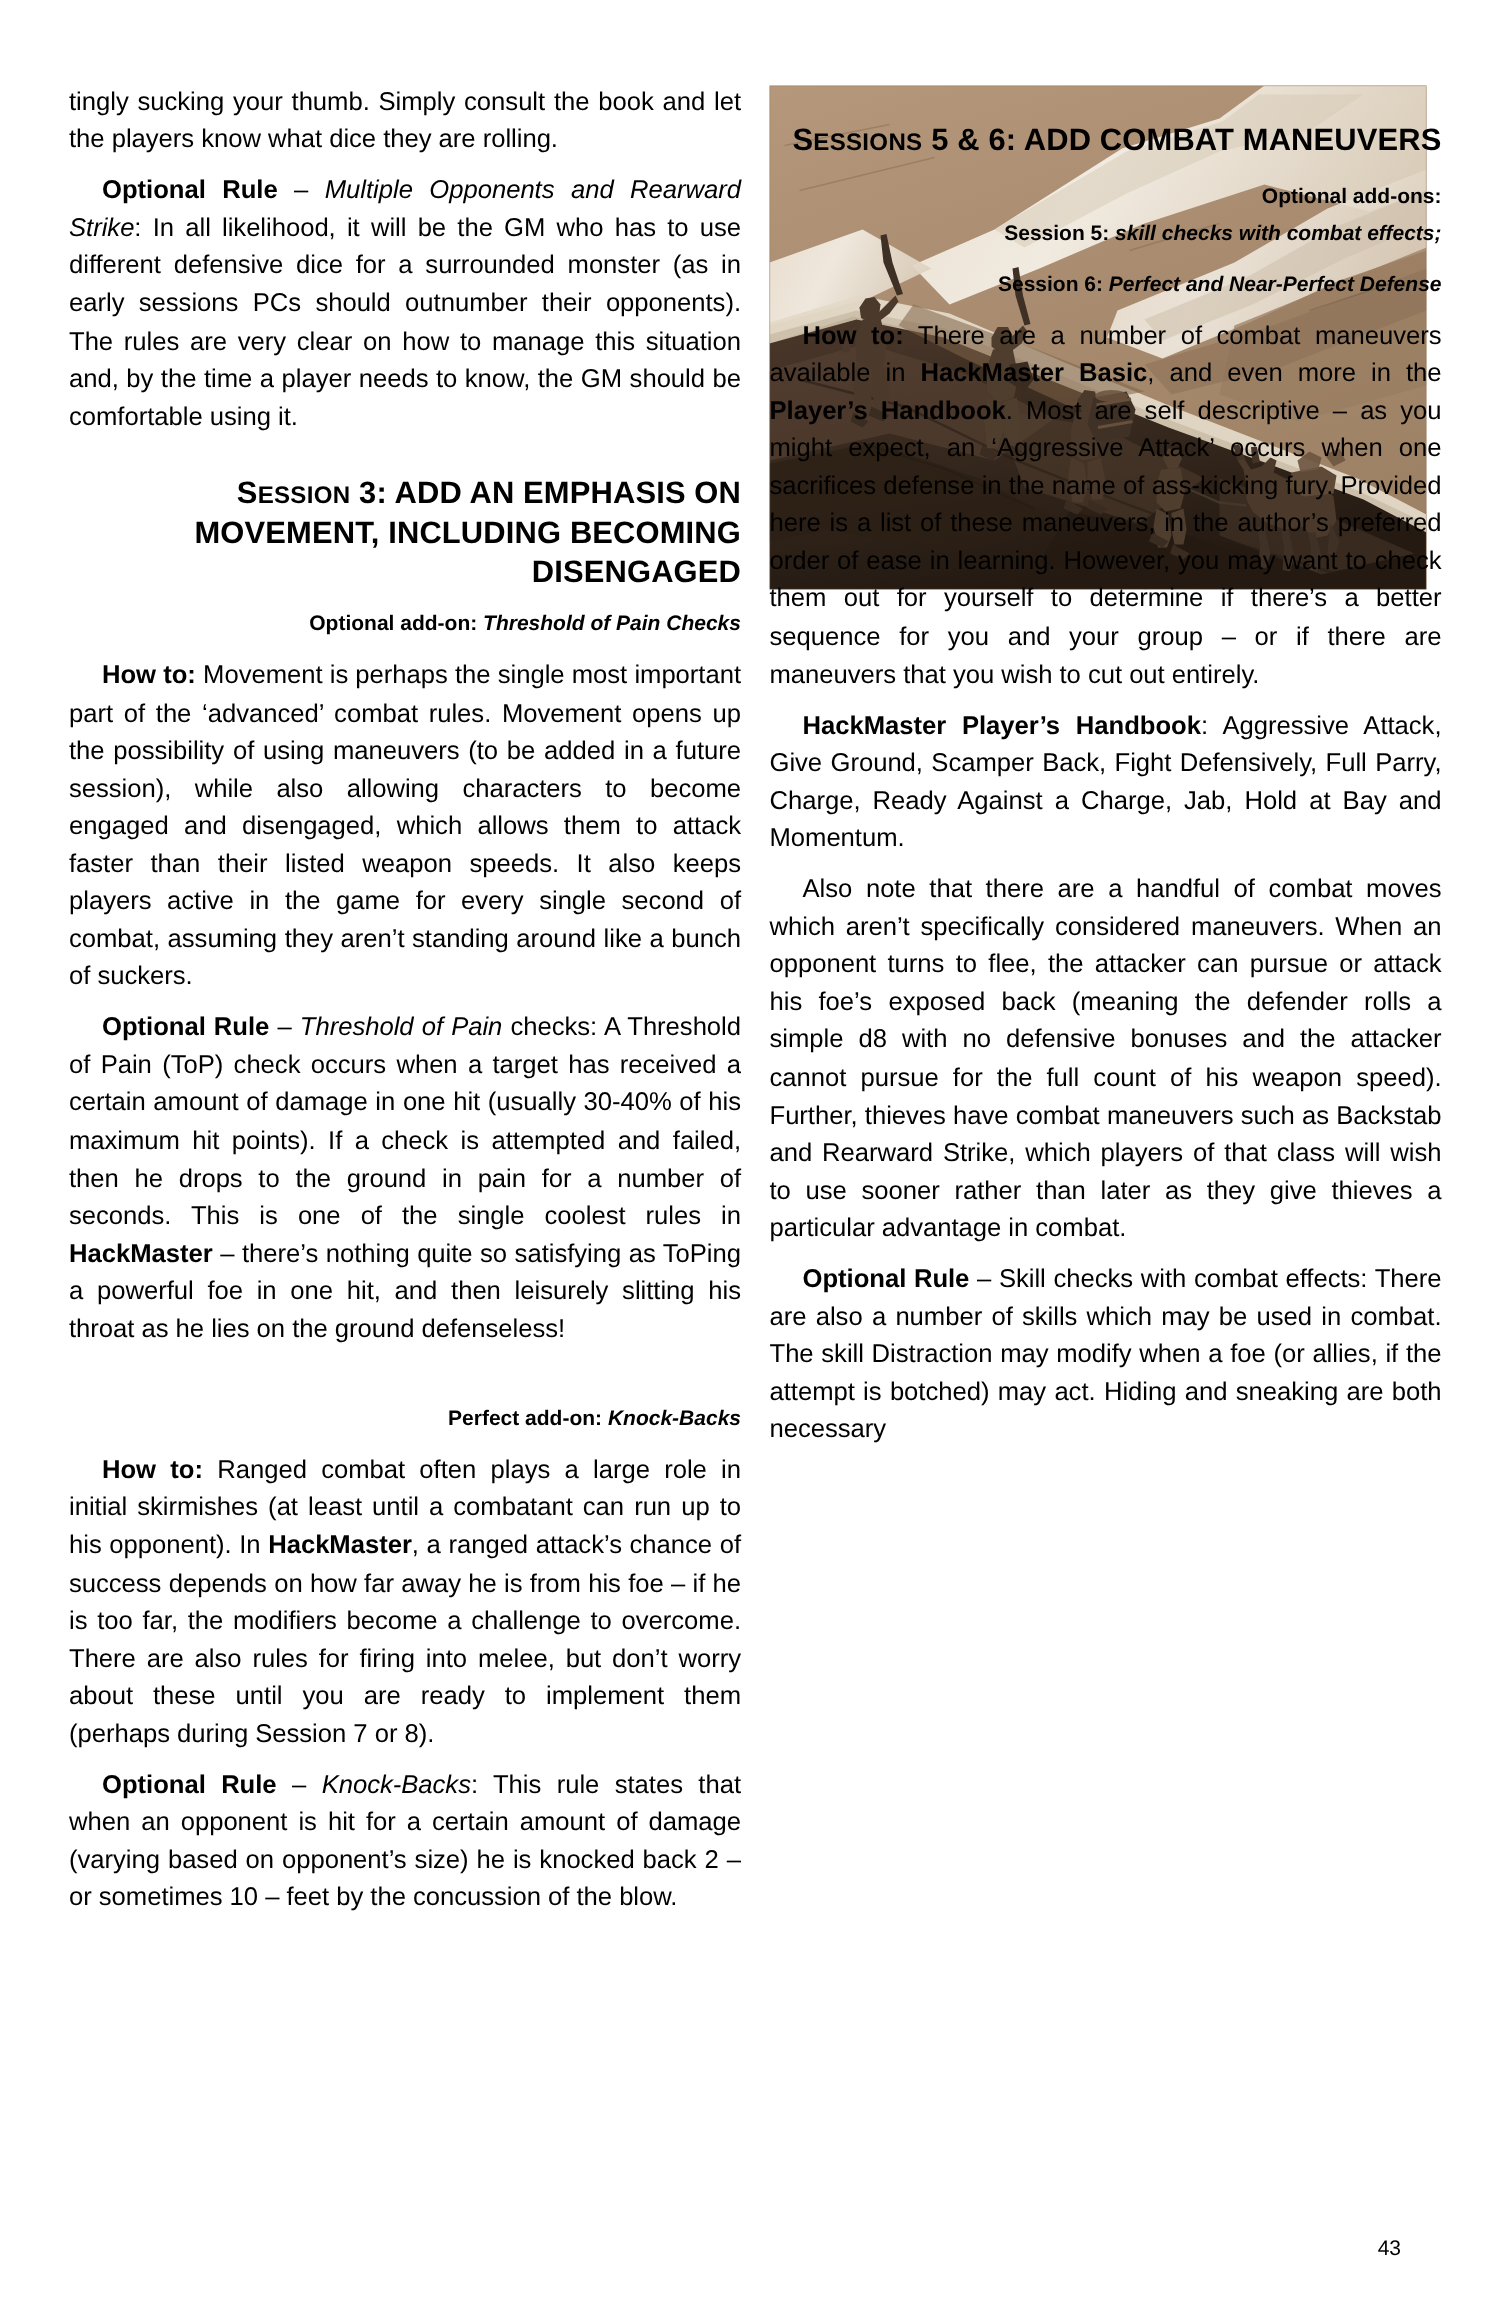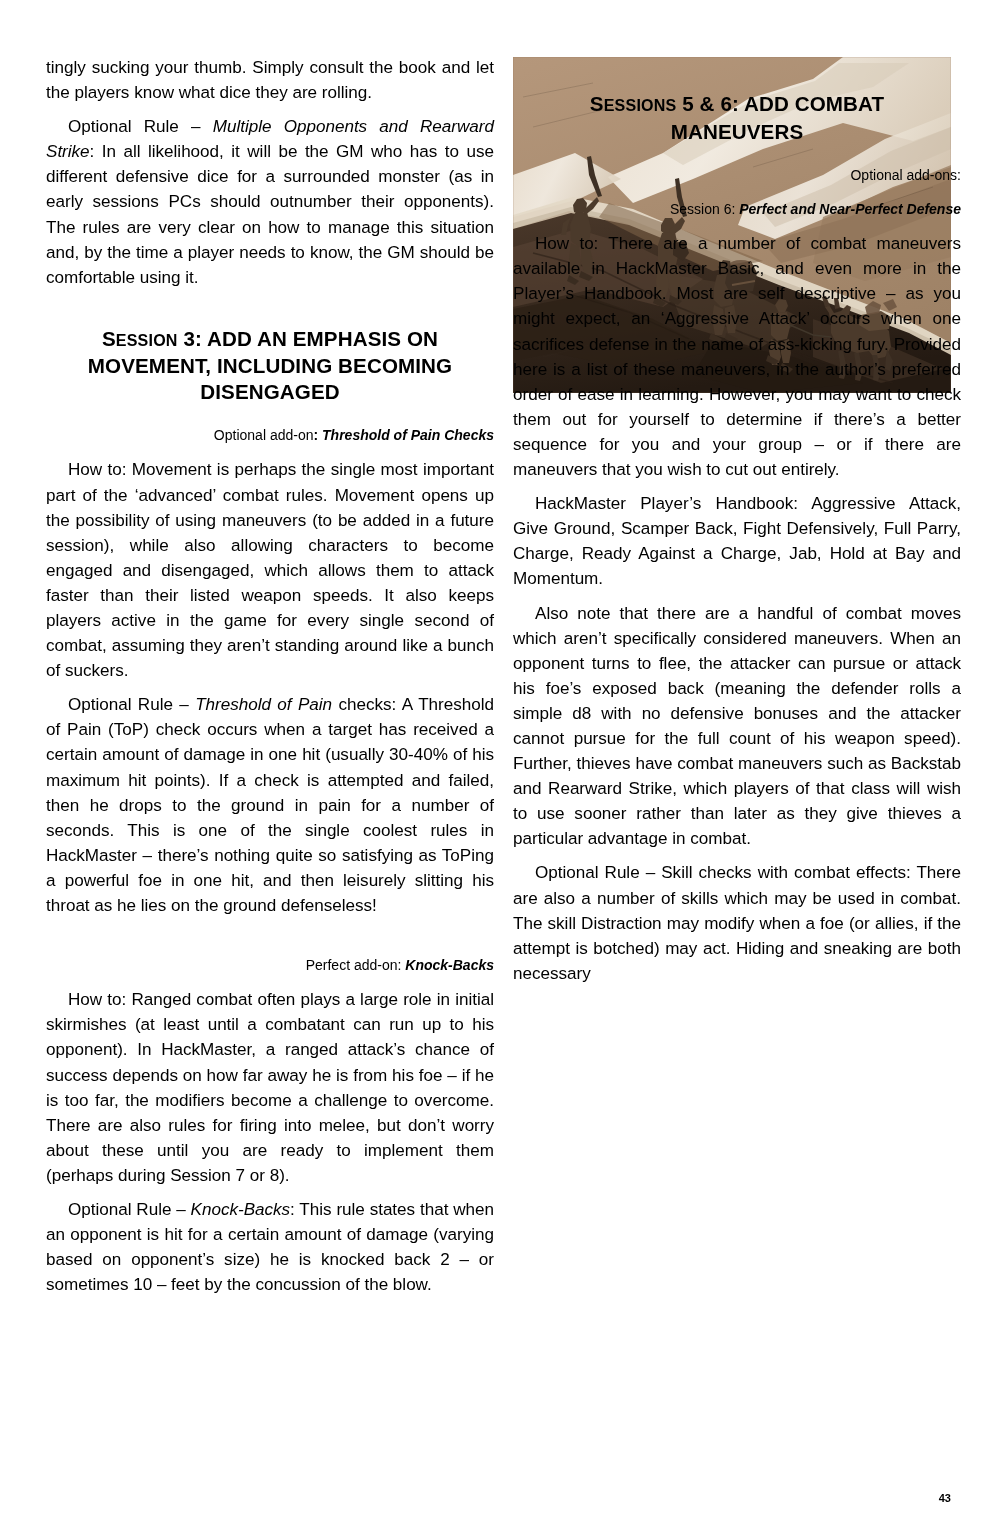--- a/index.html
+++ b/index.html
@@ -36,30 +36,30 @@
     font-size: 17.1px;
     line-height: 25.1px;
     text-align: justify;
     text-justify: inter-word;
     hyphens: none;
     letter-spacing: -0.02px;
   }
   p.body.indent { text-indent: 22px; }
   p.body + p.body { margin-top: 9px; }
 
-  .b  { font-weight: normal; }
+  .b  { font-weight: bold; }
   .i  { font-style: italic; }
 
   
   h2.section-head {
-    margin: 10px;
+    margin: 0;
     font-size: 20.6px;
     line-height: 25.5px;
     font-weight: bold;
-    text-align: center;
+    text-align: right;
     letter-spacing: 0.1px;
   }
   h2.section-head .sc {
     font-size: 20.6px;
   }
   h2.section-head .sc .cap { font-size: 1em; }
   h2.section-head .sc .small {
     font-size: 0.78em;
     letter-spacing: 0.2px;
   }
@@ -82,24 +82,24 @@
     top: 57px;
     width: 438px;
     height: 336px;
     overflow: hidden;
     background: #ab8e72;
   }
   .illus svg { display: block; width: 100%; height: 100%; }
 
   .page-number {
     position: absolute;
-    right: 43px;
+    right: 60px;
     bottom: 30px;
-    font-size: 11px;
-    font-weight: bold;
+    font-size: 14px;
+    font-weight: normal;
     line-height: 20px;
   }
 </style>
 </head>
 <body>
 
 <div class="page">
 
   <div class="illus">
     <svg viewBox="0 0 438 336" preserveAspectRatio="none">
@@ -243,20 +243,21 @@
       <div class="spacer-sm"></div>
       <p class="body indent"><span class="b">How to:</span><span> Ranged combat often plays a large role in initial skirmishes (at least until a combatant can run up to his opponent). In </span><span class="b">HackMaster</span><span>, a ranged attack’s chance of success depends on how far away he is from his foe – if he is too far, the modifiers become a challenge to overcome. There are also rules for firing into melee, but don’t worry about these until you are ready to implement them (perhaps during Session 7 or 8).</span></p>
       <p class="body indent"><span class="b">Optional Rule</span><span> – </span><span class="i">Knock-Backs</span><span>: This rule states that when an opponent is hit for a certain amount of damage (varying based on opponent’s size) he is knocked back 2 – or sometimes 10 – feet by the concussion of the blow.</span></p>
     </div>
 
   <div class="col col-right" id="right-col">
       <div class="spacer-lg"></div>
       <h2 class="section-head"><span class="sc"><span class="cap">S</span><span class="small">ESSIONS</span></span><span> 5 &amp; 6: ADD COMBAT MANEUVERS</span></h2>
       <div class="spacer-sm"></div>
       <div class="addon"><span class="b">Optional add-ons:</span></div>
+      <div class="addon"><span class="b">Session 5:</span><span> </span><span class="i">skill checks with combat effects;</span></div>
       <div class="spacer-sm"></div>
       <div class="addon"><span class="b">Session 6:</span><span> </span><span class="i">Perfect and Near-Perfect Defense</span></div>
       <div class="spacer-sm"></div>
       <p class="body indent"><span class="b">How to:</span><span> There are a number of combat maneuvers available in </span><span class="b">HackMaster Basic</span><span>, and even more in the </span><span class="b">Player’s Handbook</span><span>. Most are self descriptive – as you might expect, an ‘Aggressive Attack’ occurs when one sacrifices defense in the name of ass-kicking fury. Provided here is a list of these maneuvers, in the author’s preferred order of ease in learning. However, you may want to check them out for yourself to determine if there’s a better sequence for you and your group – or if there are maneuvers that you wish to cut out entirely.</span></p>
       <p class="body indent"><span class="b">HackMaster Player’s Handbook</span><span>: Aggressive Attack, Give Ground, Scamper Back, Fight Defensively, Full Parry, Charge, Ready Against a Charge, Jab, Hold at Bay and Momentum.</span></p>
       <p class="body indent"><span>Also note that there are a handful of combat moves which aren’t specifically considered maneuvers. When an opponent turns to flee, the attacker can pursue or attack his foe’s exposed back (meaning the defender rolls a simple d8 with no defensive bonuses and the attacker cannot pursue for the full count of his weapon speed). Further, thieves have combat maneuvers such as Backstab and Rearward Strike, which players of that class will wish to use sooner rather than later as they give thieves a particular advantage in combat.</span></p>
       <p class="body indent"><span class="b">Optional Rule</span><span> – Skill checks with combat effects: There are also a number of skills which may be used in combat. The skill Distraction may modify when a foe (or allies, if the attempt is botched) may act. Hiding and sneaking are both necessary</span></p>
     </div>
 
   <div class="page-number">43</div>

